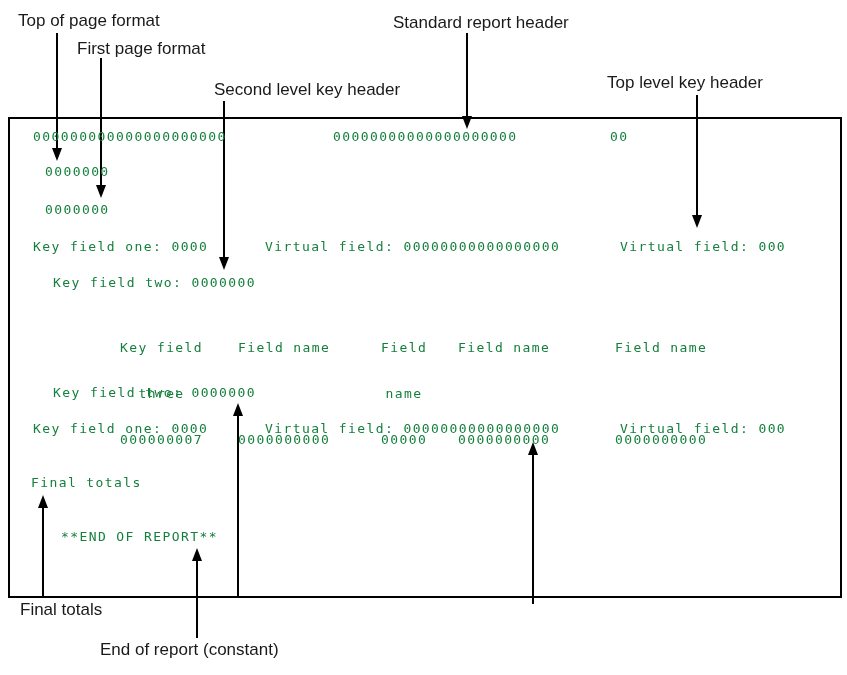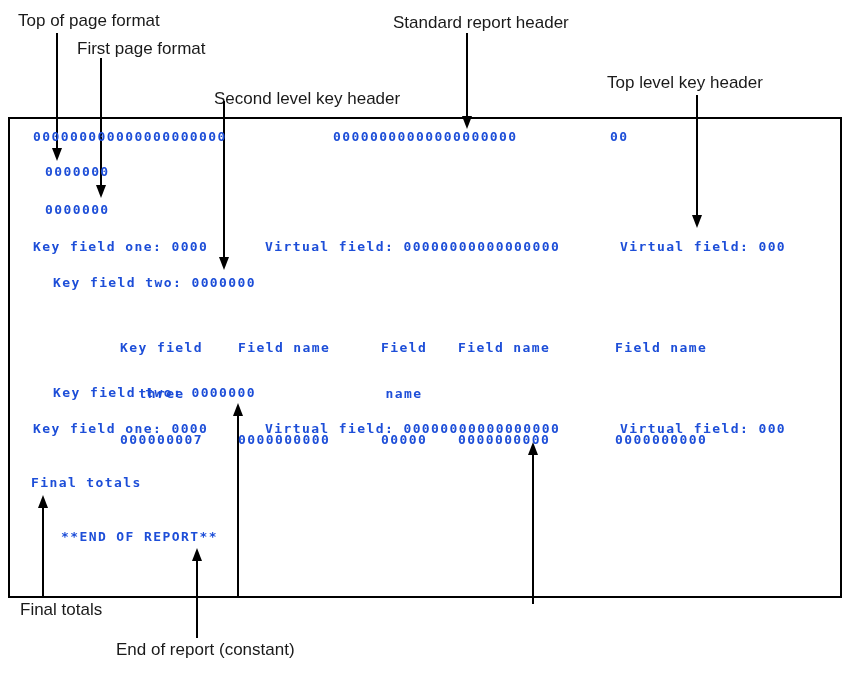--- a/index.html
+++ b/index.html
@@ -7,22 +7,22 @@
     position:relative; width:847px; height:675px; background:#ffffff;
     color:#000; font-family:"Liberation Sans", sans-serif; overflow:hidden;
   }
   .label {
     position:absolute; font-size:17px; line-height:19px; white-space:nowrap;
     color:#1a1a1a;
     text-align:right;
   }
   .mono {
     position:absolute; font-family:"DejaVu Sans Mono", monospace;
-    font-weight:bold; font-size:13px; line-height:14px; letter-spacing:1.4px;
-    white-space:pre; color:#1d4ed8;
+    font-weight:normal; font-size:13px; line-height:14px; letter-spacing:1.4px;
+    white-space:pre; color:#15803d;
   }
   .col .colrow { height:18px;text-align:center; }
   .box {
     position:absolute; left:8px; top:117px; width:830px; height:477px;
     border:2px solid #000; background:#ffffff;
   }
   .vline { position:absolute; width:2px; background:#000; }
   .tri-down {
     position:absolute; width:0; height:0;
     border-left:5px solid transparent; border-right:5px solid transparent;
@@ -34,26 +34,26 @@
     border-bottom:13px solid #000;
   }
 </style>
 </head>
 <body>
 
 <div class="canvas">
 
   <div class="label" style="left:18px;top:11px">Top of page format</div>
   <div class="label" style="left:77px;top:39px">First page format</div>
-  <div class="label" style="left:214px;top:89px">Second level key header</div>
+  <div class="label" style="left:214px;top:80px">Second level key header</div>
   <div class="label" style="left:393px;top:13px">Standard report header</div>
   <div class="label" style="left:607px;top:73px">Top level key header</div>
 
   <div class="label" style="left:20px;top:600px">Final totals</div>
-  <div class="label" style="left:116px;top:640px">End of report (constant)</div>
+  <div class="label" style="left:100px;top:640px">End of report (constant)</div>
 
   <div class="box"></div>
 
   <div>
     <div class="vline" style="left:56px;top:33px;height:116px"></div>
     <div class="tri-down" style="left:52px;top:148px"></div>
   </div>
   <div>
     <div class="vline" style="left:100px;top:58px;height:128px"></div>
     <div class="tri-down" style="left:96px;top:185px"></div>

